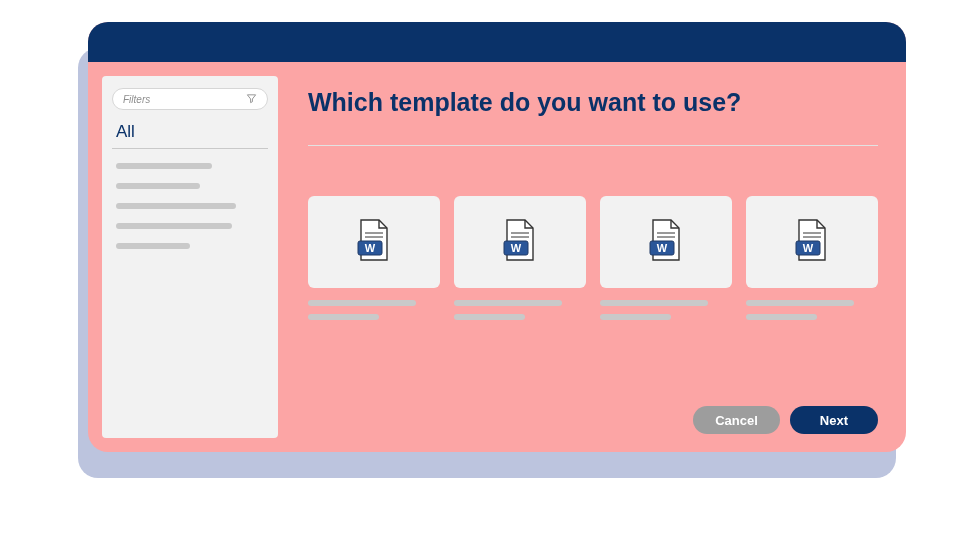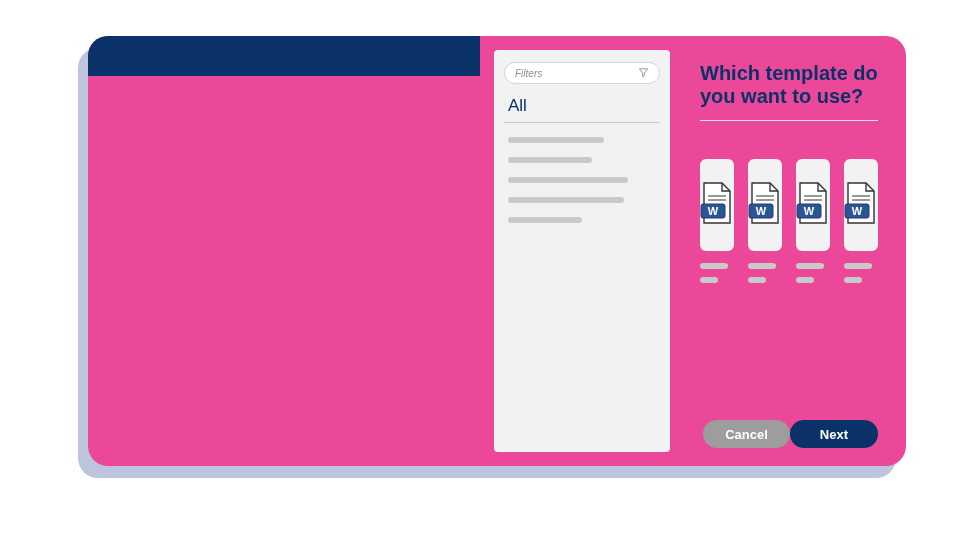--- a/index.html
+++ b/index.html
@@ -14,29 +14,29 @@
       position: absolute;
       top: 48px;
       left: 78px;
       width: 818px;
       height: 430px;
       background: #bcc4de;
       border-radius: 20px;
     }
     .window {
       position: absolute;
-      top: 36px;
+      top: 22px;
       left: 88px;
       width: 818px;
       height: 430px;
-      background: #ec4899;
+      background: #fca5a5;
       border-radius: 20px;
       overflow: hidden;
       display: flex;
-      flex-direction: row;
+      flex-direction: column;
     }
     .titlebar {
       height: 40px;
       background: #0a3269;
       width: 100%;
     }
     .body {
       flex: 1;
       display: flex;
       position: relative;
@@ -84,25 +84,25 @@
       margin: 0 0 14px 4px;
       cursor: pointer;
     }
     .main {
       flex: 1;
       padding: 26px 28px 0 30px;
       position: relative;
     }
     .heading {
       color: #0a3269;
-      font-size: 20px;
+      font-size: 25px;
       font-weight: 600;
-      padding-bottom: 12px;
+      padding-bottom: 28px;
       border-bottom: 1px solid #e2e2e2;
-      margin-bottom: 38px;
+      margin-bottom: 50px;
     }
     .template-row {
       display: flex;
       gap: 14px;
     }
     .template {
       flex: 1;
       cursor: pointer;
     }
     .thumb {
@@ -125,20 +125,21 @@
       height: 6px;
       background: #c9c9c9;
       border-radius: 3px;
       width: 54%;
     }
     .footer {
       position: absolute;
       right: 28px;
       bottom: 18px;
       display: flex;
+      gap: 10px;
     }
     .btn {
       border: none;
       border-radius: 999px;
       font-size: 13px;
       font-weight: 600;
       height: 28px;
       padding: 0 22px;
       cursor: pointer;
     }

